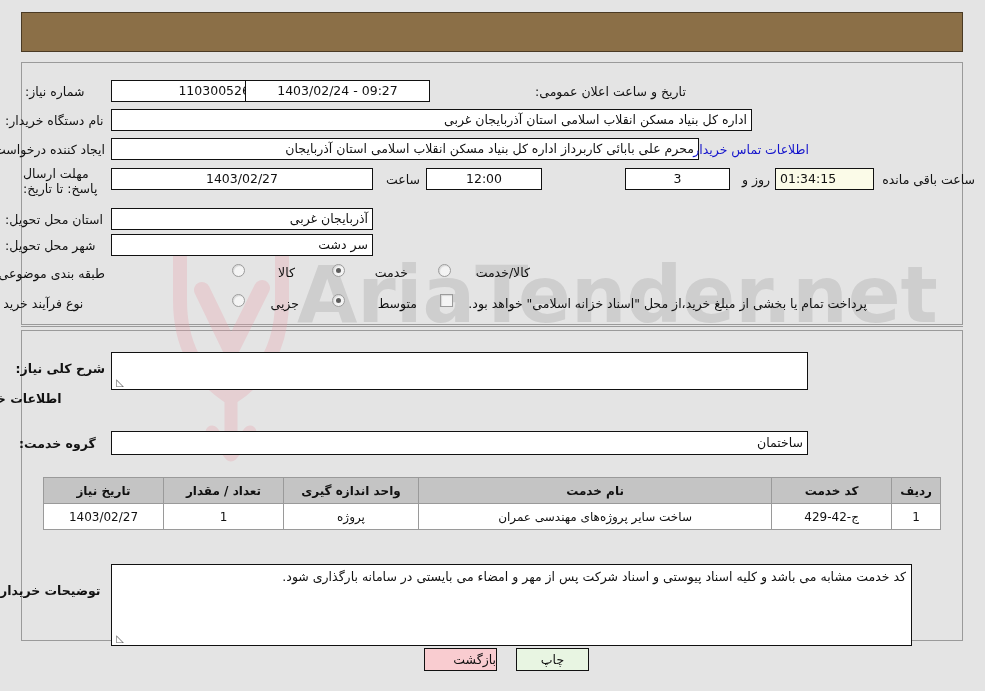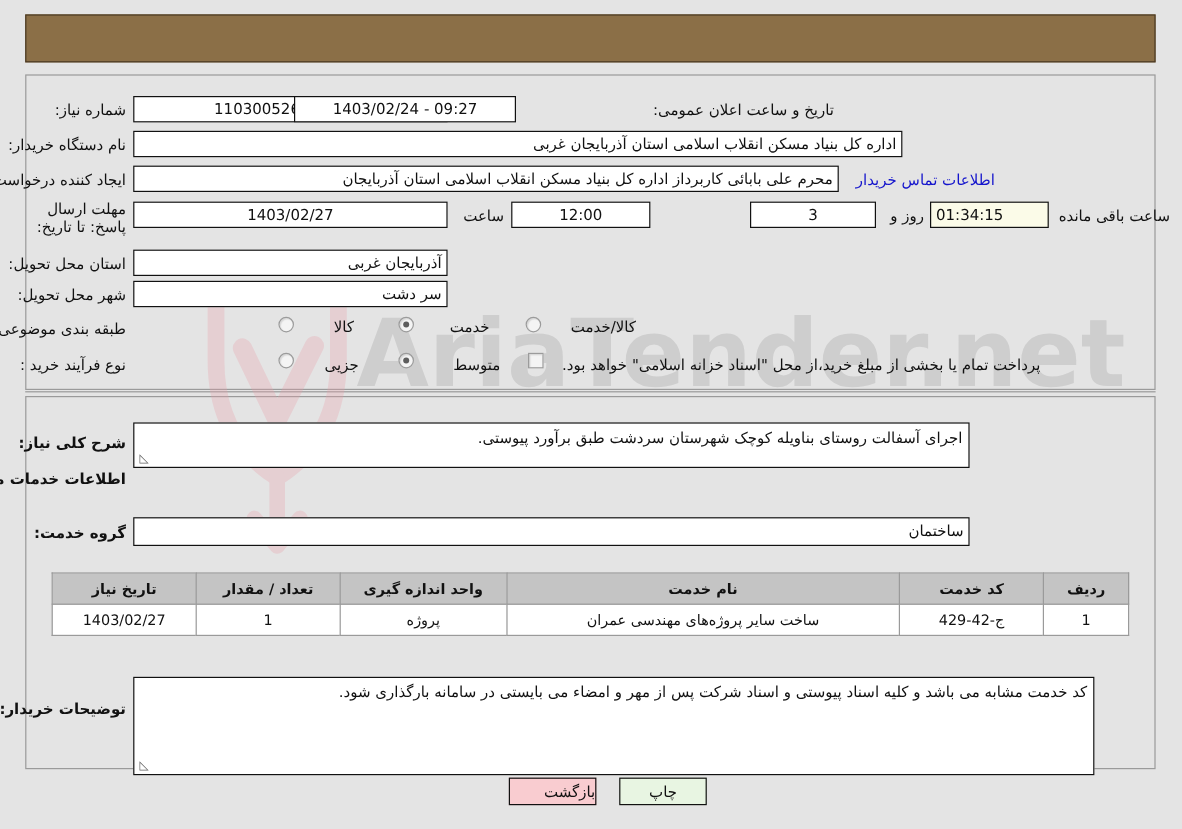--- a/index.html
+++ b/index.html
@@ -53,21 +53,21 @@
   }
   #panel-top { left: 21px; top: 62px; width: 942px; height: 263px; }
   #panel-bottom { left: 21px; top: 330px; width: 942px; height: 311px; }
 
   
   .lbl {
     position: absolute;
     font-size: 12.5px;
     color: #111;
     white-space: nowrap;
-    text-align: right;
+    text-align: left;
     line-height: 15px;
   }
   .lbl-b {
     font-weight: bold;
     margin-left: 39px;
   }
   .box {
     position: absolute;
     background: #ffffff;
     border: 1px solid #111111;
@@ -156,21 +156,21 @@
     font-size: 12px;
     z-index: 4;
   }
   #tbl th {
     background: #c4c4c4;
     border: 1px solid #9a9a9a;
     font-weight: bold;
     font-size: 12px;
     color: #111;
     height: 26px;
-    padding: 0 19px;
+    padding: 0 8px;
     text-align: center;
     white-space: nowrap;
   }
   #tbl td {
     background: #ffffff;
     border: 1px solid #9a9a9a;
     height: 26px;
     padding: 0 4px;
     text-align: center;
     color: #111;
@@ -225,21 +225,21 @@
 <div class="box center" style="right:612px; top:80px; width:262px; height:22px; z-index:6;">1103005264000178</div>
 
 <div class="lbl" style="right:290px; top:84px; width:160px; z-index:6;">تاریخ و ساعت اعلان عمومی:</div>
 <div class="box center" style="right:555px; top:80px; width:185px; height:22px; left:unset; z-index:6;">09:27 - 1403/02/24</div>
 
 <div class="lbl" style="right:880px; top:113px; width:100px; z-index:6;">نام دستگاه خریدار:</div>
 <div class="box right" style="right:233px; top:109px; width:641px; height:22px; z-index:6;">اداره کل بنیاد مسکن انقلاب اسلامی استان آذربایجان غربی</div>
 
 <div class="lbl" style="right:880px; top:142px; width:110px; z-index:6;">ایجاد کننده درخواست:</div>
 <div class="box right" style="right:286px; top:138px; width:588px; height:22px; z-index:6;">محرم علی بابائی کاربرداز اداره کل بنیاد مسکن انقلاب اسلامی استان آذربایجان</div>
-<a class="link" style="right:156px; top:142px; z-index:6;" href="#">اطلاعات تماس خریدار</a>
+<a class="link" style="right:176px; top:142px; z-index:6;" href="#">اطلاعات تماس خریدار</a>
 
 <div class="lbl" style="right:880px; top:166px; width:82px; line-height:15px; white-space:normal; z-index:6;">مهلت ارسال پاسخ: تا تاریخ:</div>
 <div class="box center" style="right:612px; top:168px; width:262px; height:22px; z-index:6;">1403/02/27</div>
 <div class="txt" style="right:565px; top:172px; z-index:6;">ساعت</div>
 <div class="box center" style="right:443px; top:168px; width:116px; height:22px; z-index:6;">12:00</div>
 <div class="box center" style="right:255px; top:168px; width:105px; height:22px; z-index:6;">3</div>
 <div class="txt" style="right:215px; top:172px; z-index:6;">روز و</div>
 <div class="box timer" style="right:111px; top:168px; width:99px; height:22px; z-index:6;">01:34:15</div>
 <div class="txt" style="right:10px; top:172px; z-index:6;">ساعت باقی مانده</div>
 
@@ -264,21 +264,20 @@
 <div class="txt" style="right:568px; top:296px; z-index:6;padding-left:36px;">متوسط</div>
 <div class="chk" style="right:532px; top:294px; z-index:6;"></div>
 <div class="txt" style="right:118px; top:296px; z-index:6;">پرداخت تمام یا بخشی از مبلغ خرید،از محل "اسناد خزانه اسلامی" خواهد بود.</div>
 
 <div class="sep" style="left:21px; top:326px; width:942px;"></div>
 
 <div class="panel" id="panel-bottom"></div>
 
 <div class="lbl lbl-b" style="right:880px; top:361px; width:82px; z-index:6;">شرح کلی نیاز:</div>
 <div class="ta" style="right:177px; top:352px; width:697px; height:38px; z-index:6;">
-  <span>اجرای آسفالت روستای بناویله کوچک شهرستان سردشت طبق برآورد پیوستی.</span>
   <span class="grip">◺</span>
 </div>
 
 <div class="lbl lbl-b" style="right:880px; top:391px; width:200px; z-index:6;">اطلاعات خدمات مورد نیاز</div>
 
 <div class="lbl lbl-b" style="right:880px; top:436px; width:86px; z-index:6;">گروه خدمت:</div>
 <div class="box right" style="right:177px; top:431px; width:697px; height:24px; line-height:22px; z-index:6;">ساختمان</div>
 
 <table id="tbl">
   <thead>

